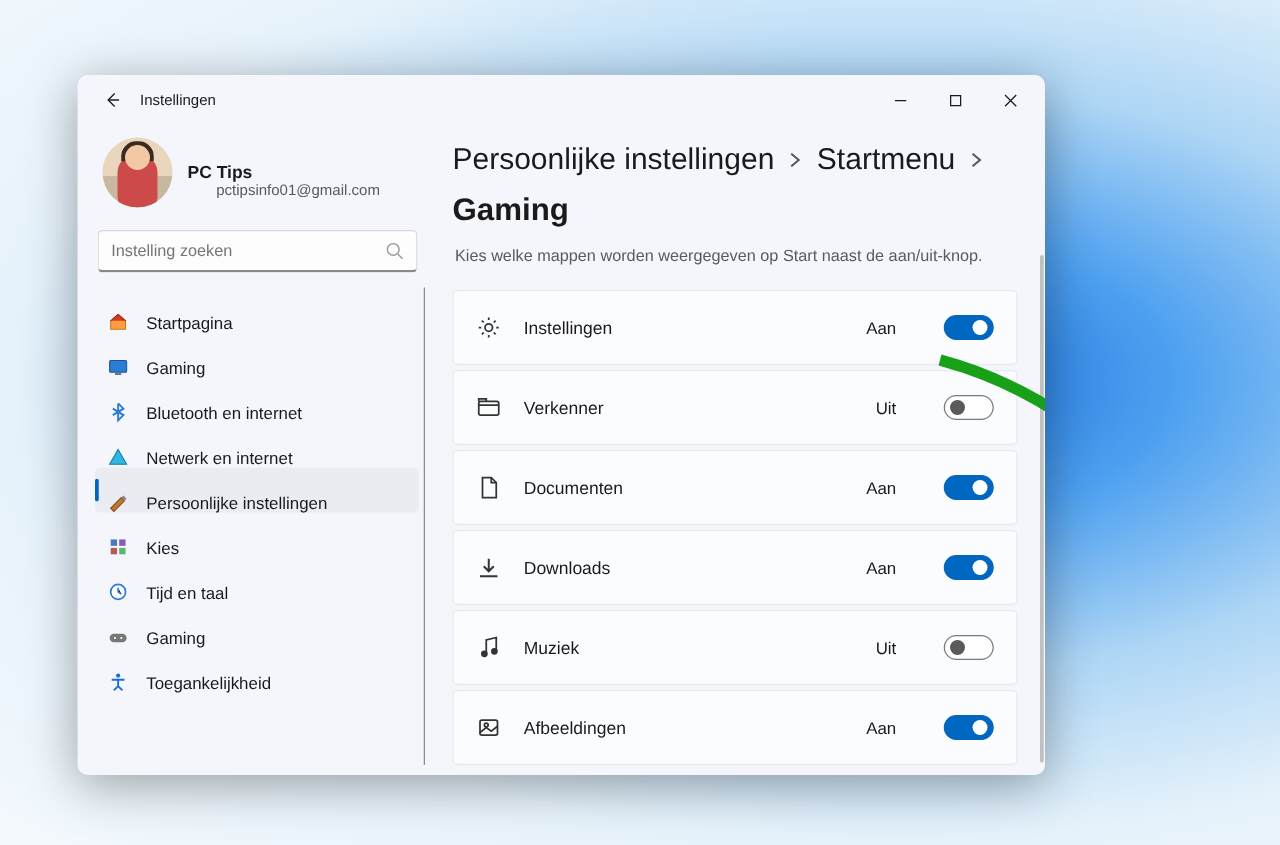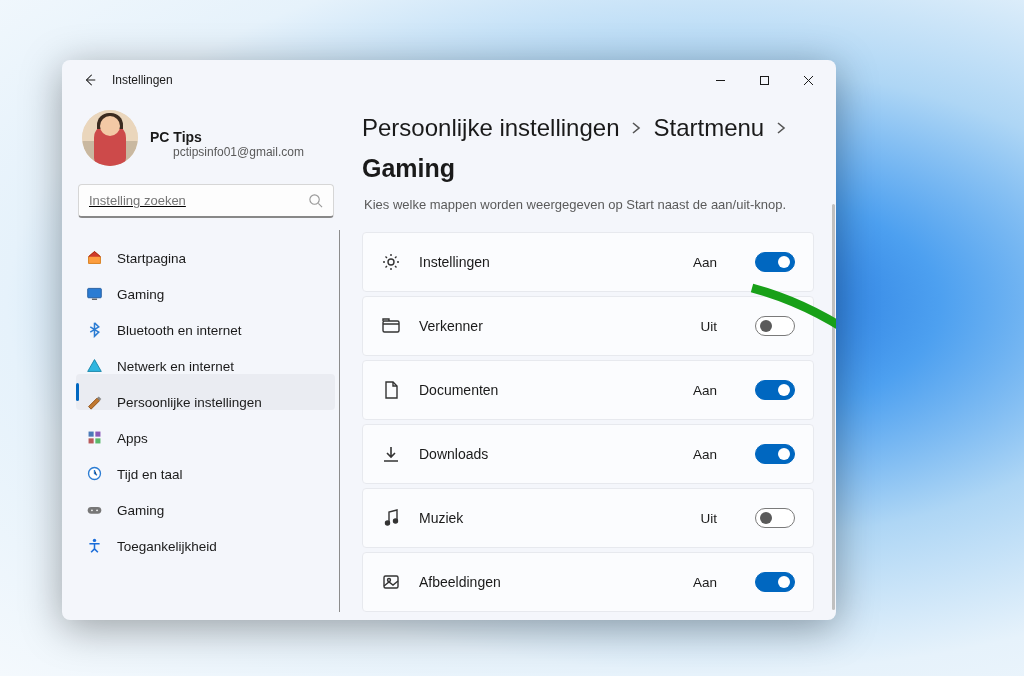--- a/index.html
+++ b/index.html
@@ -40,21 +40,21 @@
   .avatar-head{
     position:absolute; top:6px; left:50%; transform:translateX(-50%);
     width:20px; height:20px; border-radius:50%; background:#f3c9a5;
   }
   .avatar-hair{
     position:absolute; top:3px; left:50%; transform:translateX(-50%);
     width:26px; height:16px; border-radius:12px 12px 0 0; background:#3a2b20;
   }
   .profile-name { font-size:14px; font-weight:600; color:#1a1a1a;margin-top:12px; }
   .profile-email { font-size:12px; color:#5a5a5a;padding-left:23px; }
-  .search-wrap { padding: 0 6px 12px 2px; text-decoration: underline; }
+  .search-wrap { padding: 0 6px 12px 2px; }
   .search {
     width:100%; height:34px; border:1px solid #d6d6d6; border-bottom:2px solid #888;
     border-radius:4px; background:#fdfdfd; display:flex; align-items:center; padding:0 10px;
   }
   .search input { flex:1; border:none; outline:none; background:transparent; font-size:13px; color:#333; }
   .search-icon { width:15px; height:15px; opacity:.6; }
   .nav { border-right: 1px solid #8c8c8cff; padding-right:4px; overflow-y:auto; flex:1; }
   .nav-item {
     height:36px; display:flex; align-items:flex-end; gap:14px; padding:0 10px; border-radius:4px;
     font-size:13.5px; color:#1a1a1a; cursor:pointer; position:relative;
@@ -197,21 +197,21 @@
           </div>
           <div class="nav-item">
             <span class="nav-icon">
               <svg viewBox="0 0 20 20">
                 <rect x="3" y="3" width="6" height="6" fill="#4a7ab8"></rect>
                 <rect x="11" y="3" width="6" height="6" fill="#8a5ab8"></rect>
                 <rect x="3" y="11" width="6" height="6" fill="#b85a5a"></rect>
                 <rect x="11" y="11" width="6" height="6" fill="#5ab86a"></rect>
               </svg>
             </span>
-    <span>Apps</span>
+    <span>Kies</span>
           </div>
           <div class="nav-item">
             <span class="nav-icon">
               <svg viewBox="0 0 20 20">
                 <circle cx="10" cy="10" r="7" fill="#fff" stroke="#2b7cd3" stroke-width="1.6"></circle>
                 <path d="M10 6 V10 L13 12" stroke="#2b7cd3" stroke-width="1.6"></path>
               </svg>
             </span>
     <span>Tijd en taal</span>
           </div>

